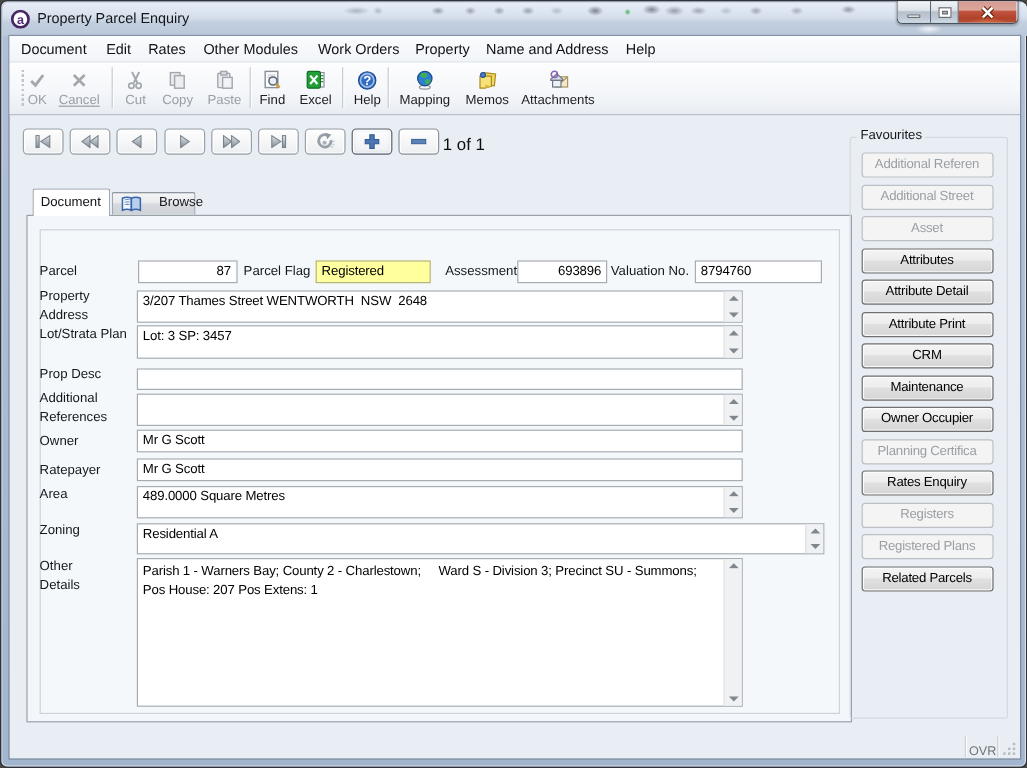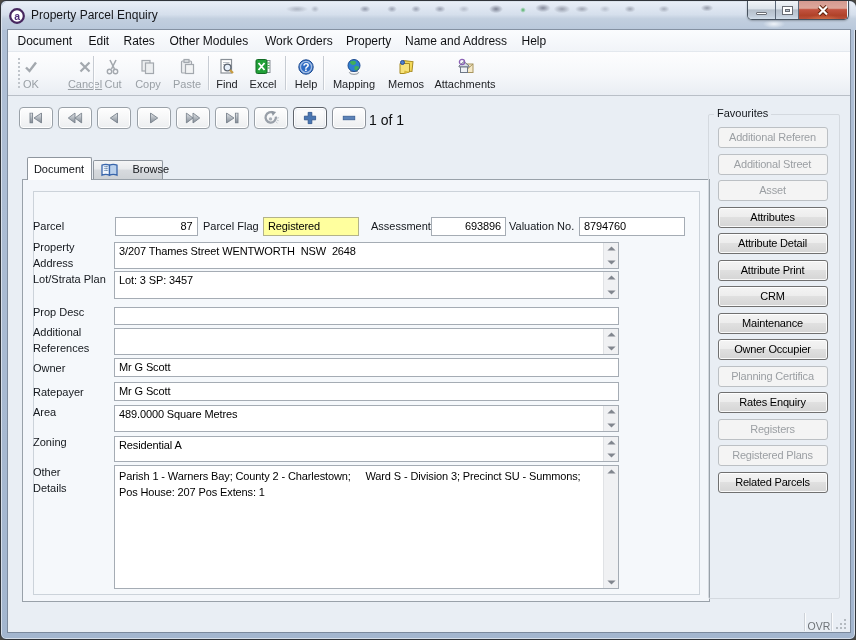--- a/index.html
+++ b/index.html
@@ -158,21 +158,21 @@
       <span style="left:513.5px">Help</span>
     </div>
 
     <div id="toolbar">
       <div id="tb-grip"></div>
 
       <div class="tb-item dis" style="left:8px;  width:30px;">
         <svg width="18" height="18" viewBox="0 0 18 18">
             <path d="M4 9.5 L7.5 13 L14 4.5" stroke="#a3a8ae" stroke-width="2.4" fill="none"></path>
           </svg>OK</div>
-      <div class="tb-item dis" style="left:56px; width:42px;text-decoration:underline;">
+      <div class="tb-item dis" style="left:37px; width:42px;text-decoration:underline;">
         <svg width="18" height="18" viewBox="0 0 18 18">
             <path d="M4.5 4.5 L13.5 13.5 M13.5 4.5 L4.5 13.5" stroke="#a3a8ae" stroke-width="2.2" fill="none"></path>
           </svg>Cancel</div>
       <div class="tb-sep" style="left:85px"></div>
       <div class="tb-item dis" style="left:91px; width:28px;">
         <svg width="18" height="18" viewBox="0 0 18 18">
             <g stroke="#a3a8ae" fill="none">
               <path d="M6 2 L10.5 11 M12 2 L7.5 11" stroke-width="1.6"></path>
               <circle cx="5.5" cy="13.5" r="2.2" stroke-width="1.4"></circle>
               <circle cx="11.5" cy="13.5" r="2.2" stroke-width="1.4"></circle>
@@ -415,21 +415,21 @@
             <svg class="up" width="9" height="5" viewBox="0 0 9 5">
               <path d="M4.5 0.4 L8.6 4.6 L0.4 4.6 Z" fill="#81868e"></path>
             </svg>
             <svg class="dn" width="9" height="5" viewBox="0 0 9 5">
               <path d="M0.4 0.4 L8.6 0.4 L4.5 4.6 Z" fill="#81868e"></path>
             </svg>
           </div>
         </div>
 
       <div class="flabel" style="left:25px;top:406px">Zoning</div>
-      <div class="field" style="left:106px;top:405.5px;width:505px;height:26.5px">
+      <div class="field" style="left:106px;top:405.5px;width:573px;height:26.5px">
           <span class="txt">Residential A</span>
         <div class="sb">
             <svg class="up" width="9" height="5" viewBox="0 0 9 5">
               <path d="M4.5 0.4 L8.6 4.6 L0.4 4.6 Z" fill="#81868e"></path>
             </svg>
             <svg class="dn" width="9" height="5" viewBox="0 0 9 5">
               <path d="M0.4 0.4 L8.6 0.4 L4.5 4.6 Z" fill="#81868e"></path>
             </svg>
           </div>
         </div>

